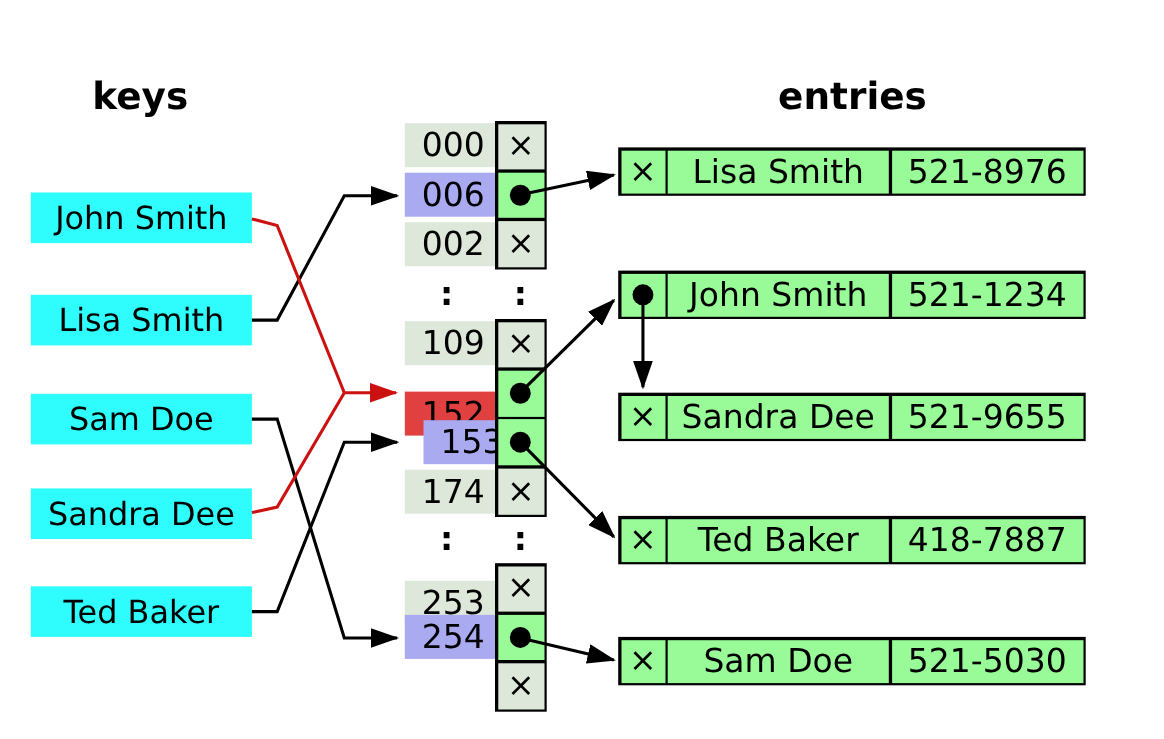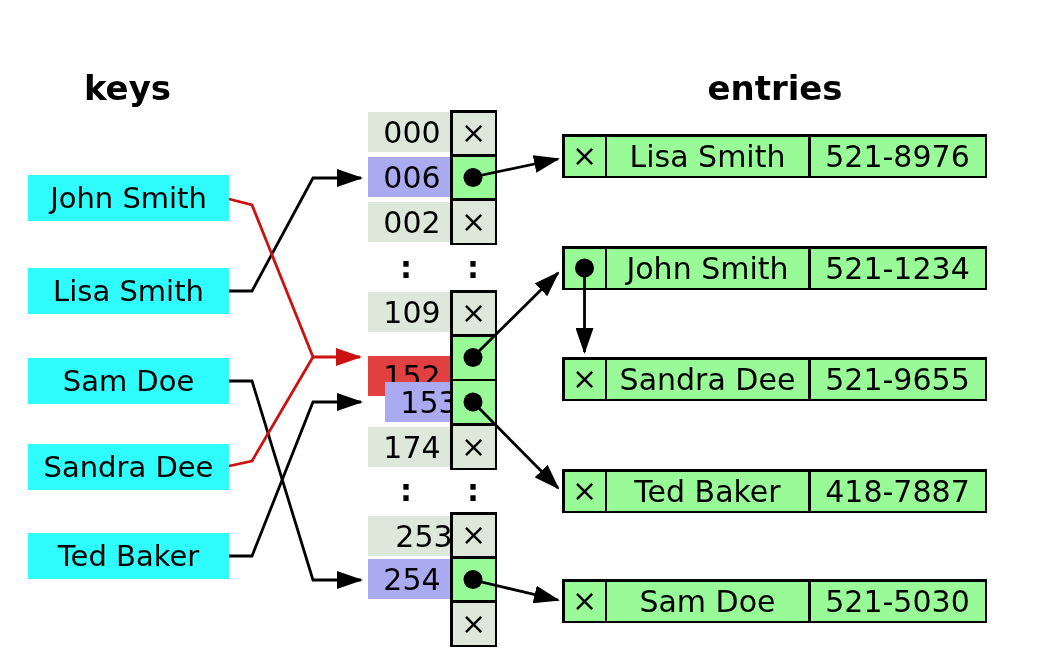--- a/index.html
+++ b/index.html
@@ -28,21 +28,21 @@
   }
   #key-0{top:175px;} #key-1{top:268px;} #key-2{top:358px;} #key-3{top:444px;} #key-4{top:533px;}
 
   .idx{
     position:absolute;left:368px;width:88px;height:40px;background:var(--cell_gray);
     display:flex;align-items:center;justify-content:center;font-size:30px;
   }
   .idx.lav{background:var(--lavender);} .idx.red{background:var(--cell_red);}
   #idx-0{top:112px;} #idx-1{top:157px;} #idx-2{top:202px;}
   #idx-3{top:292px;} #idx-4{top:320px;margin-top:36px;} #idx-5{top:382px;margin-left:17px;} #idx-6{top:427px;}
-  #idx-7{top:516px;padding-left:12px;} #idx-8{top:559px;} #idx-9{top:604px;}
+  #idx-7{top:528px;} #idx-8{top:559px;} #idx-9{top:604px;}
 
   .pgroup{
     position:absolute;left:450px;width:47px;background:#000;
     padding:2.5px;box-sizing:border-box;display:flex;flex-direction:column;gap:2.5px;
   }
   #pgroup-a{top:110px;height:135px;} #pgroup-b{top:290px;height:180px;} #pgroup-c{top:512px;height:135px;}
   .pcell{
     flex:1;background:var(--cell_gray);display:flex;align-items:center;justify-content:center;
     font-size:30px;line-height:1;
   }

